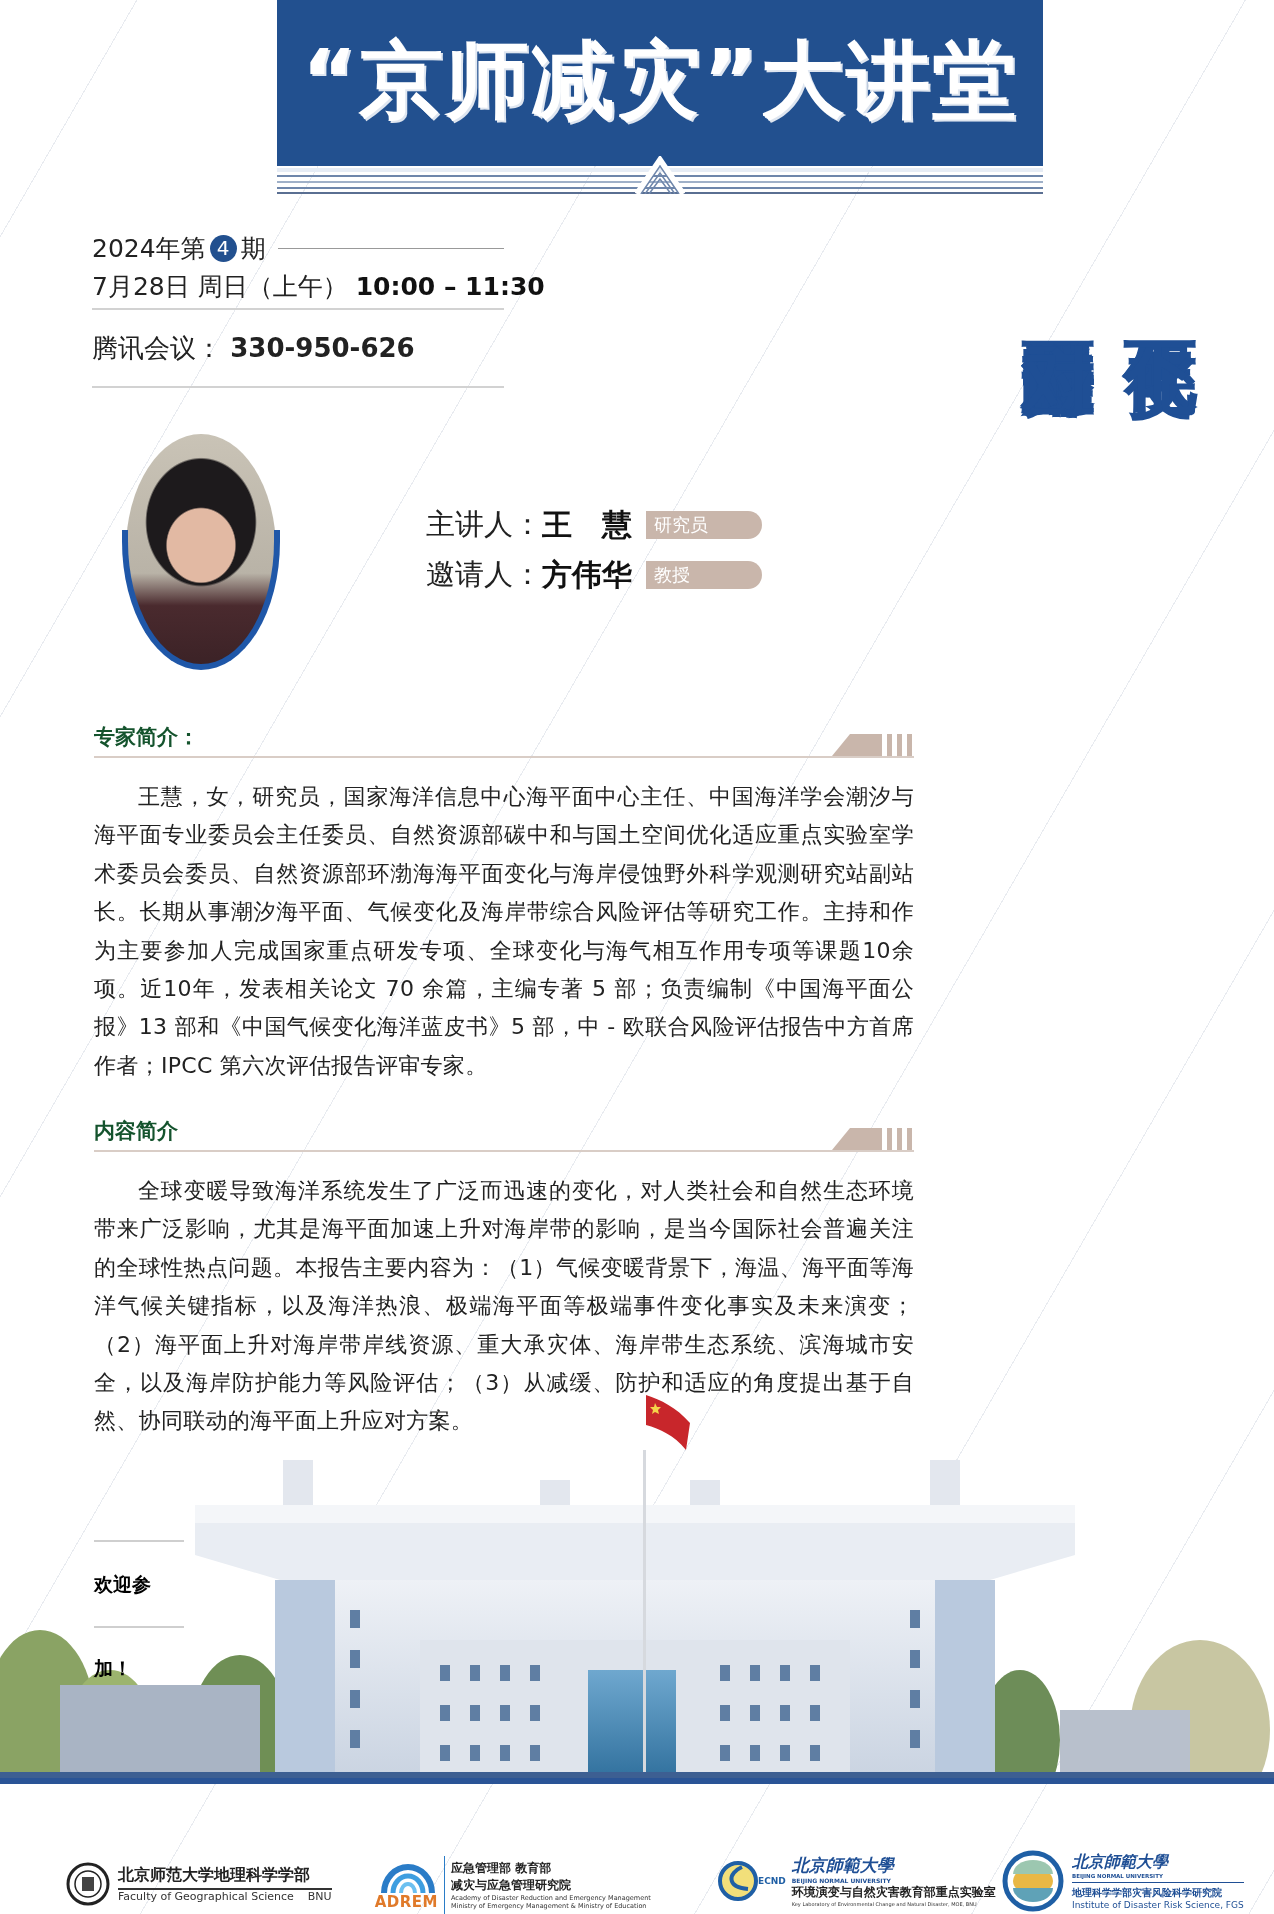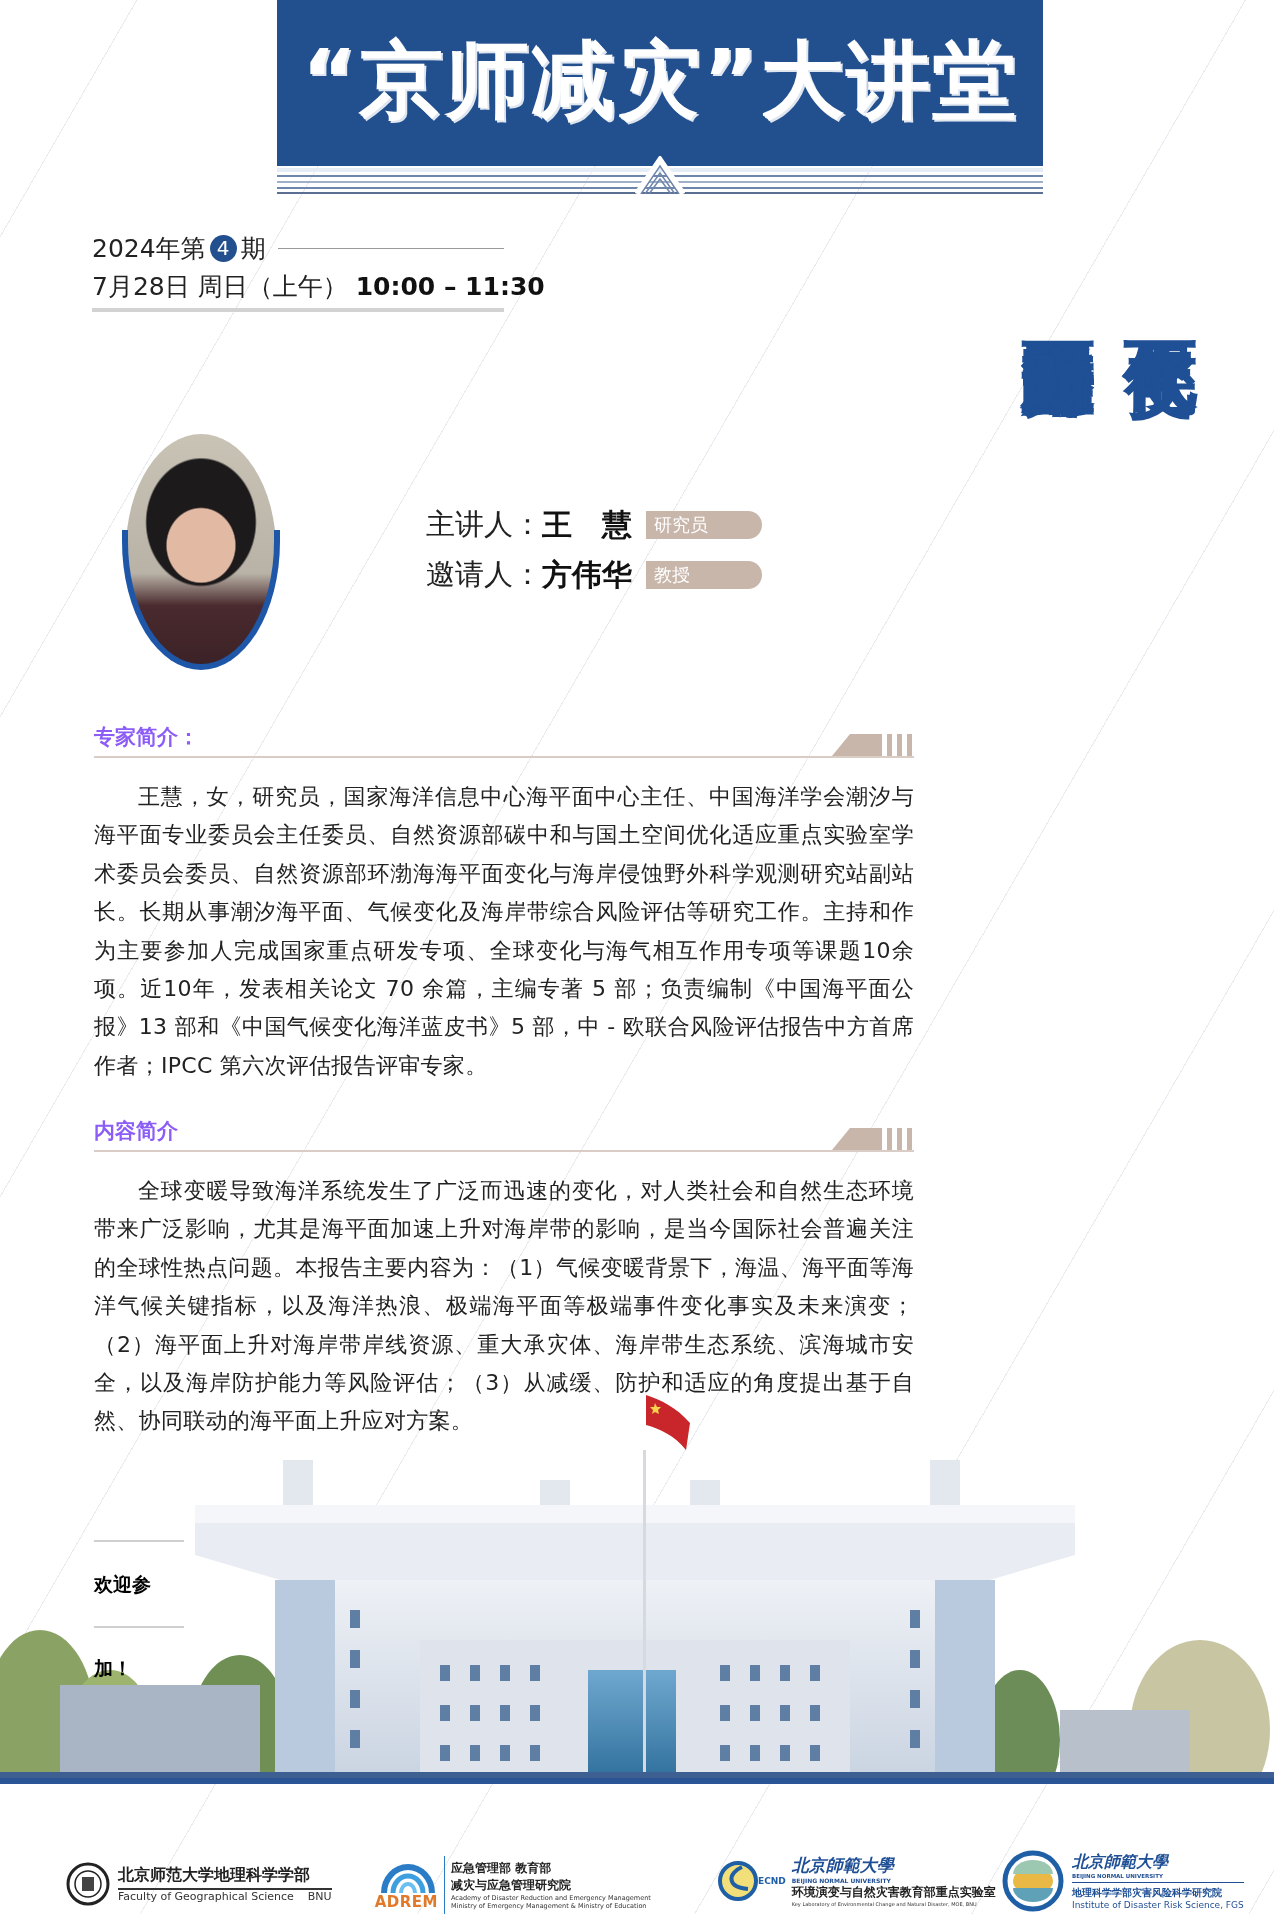--- a/index.html
+++ b/index.html
@@ -47,21 +47,21 @@
 
   
   .vtitle { position: absolute; top: 283px; color: #1f4f95; font-weight: 900; font-size: 74px; line-height: 80px;
     writing-mode: vertical-rl; text-orientation: upright; letter-spacing: 0; }
   .vtitle.c1 { left: 1122px; }
   .vtitle.c2 { left: 1020px; }
 
   
   .section { position: absolute; left: 94px; width: 820px; }
   .sec-head { position: relative; height: 36px; border-bottom: 2px solid #d9cdc6; }
-  .sec-title { font-size: 21px; font-weight: 700; color: #8b5cf6; line-height: 30px; }
+  .sec-title { font-size: 21px; font-weight: 700; color: #14532d; line-height: 30px; }
   .sec-deco { position: absolute; right: 0; bottom: 0; width: 82px; height: 22px; }
   .sec-body { font-size: 22px; line-height: 38.4px; color: #222; text-indent: 2em; text-align: justify; margin-top: 20px; letter-spacing: 0.3px; }
 
   
   .building { position: absolute; left: 0; top: 1450px; width: 1274px; height: 332px; overflow: hidden; }
   .welcome { position: absolute; left: 94px; top: 1540px; width: 90px; }
   .welcome .rl { height: 2px; background: #cfcfcf; }
   .welcome .tx { font-size: 19px; font-weight: 700; color: #000000; line-height: 84px; height: 84px; }
 
   .bottom-band { position: absolute; left: 0; top: 1778px; width: 1274px; height: 6px; background: #2a5496; }
@@ -99,20 +99,24 @@
     <span>2024年第</span>
     <span class="issue-num">4</span>
     <span>期</span>
     <span class="issue-rule"></span>
   </div>
   <div class="date-line">
     <span>7月28日 周日（上午）</span>
     <b>10:00 – 11:30</b>
   </div>
   <div class="rule"></div>
+  <div class="meeting-line">
+    <span>腾讯会议：</span>
+    <b>330-950-626</b>
+  </div>
   <div class="rule"></div>
 </div>
 
 <div class="photo-wrap">
   <div class="photo"></div>
   <div class="photo-arc"></div>
 </div>
 
 <div class="speakers">
   <div class="sp-row">

